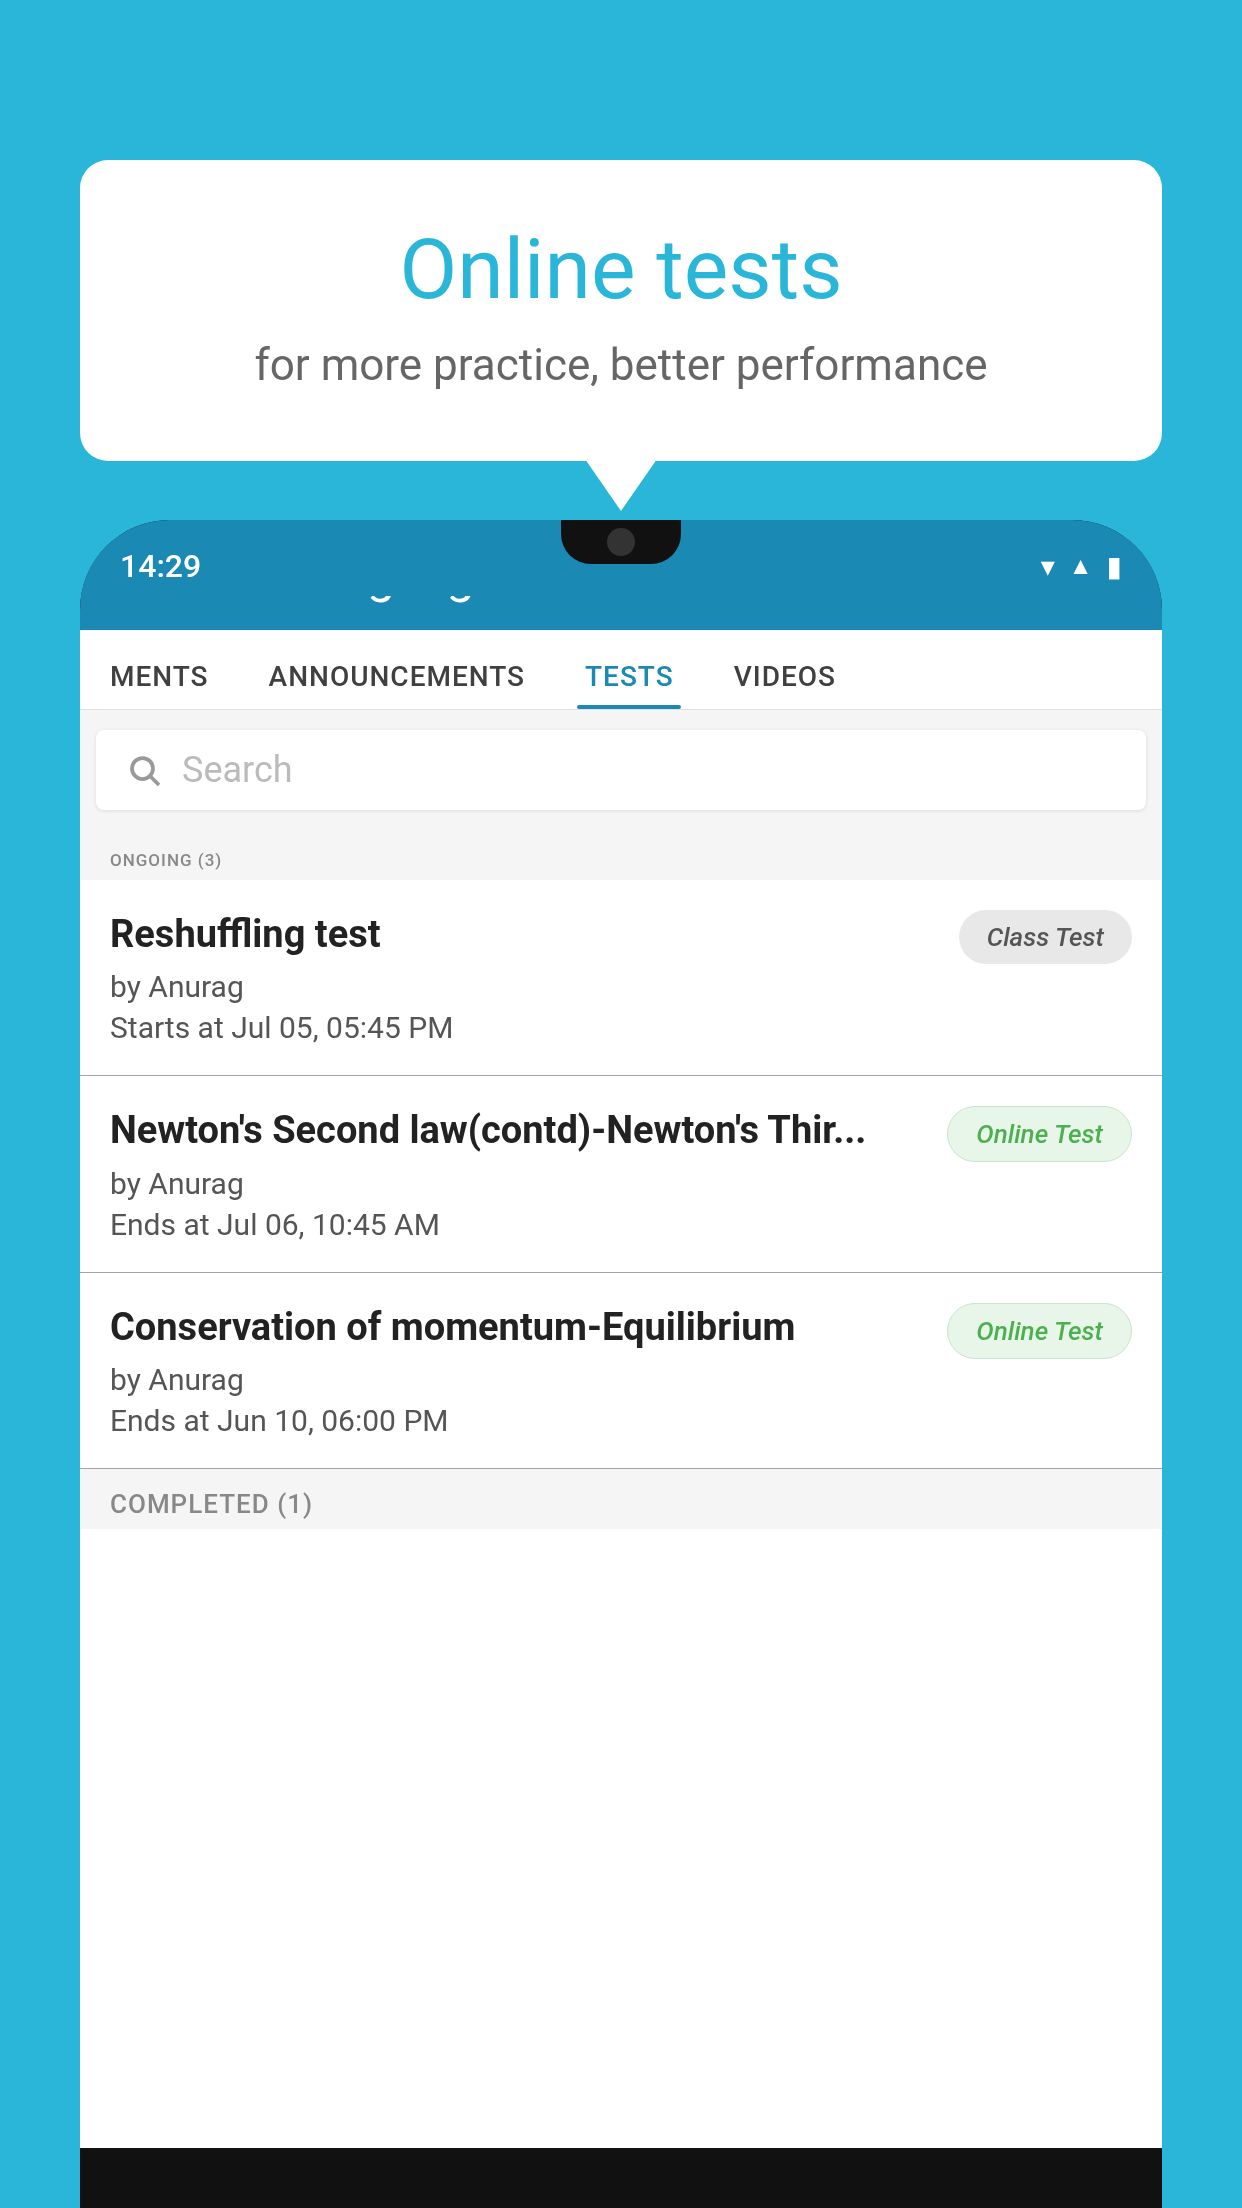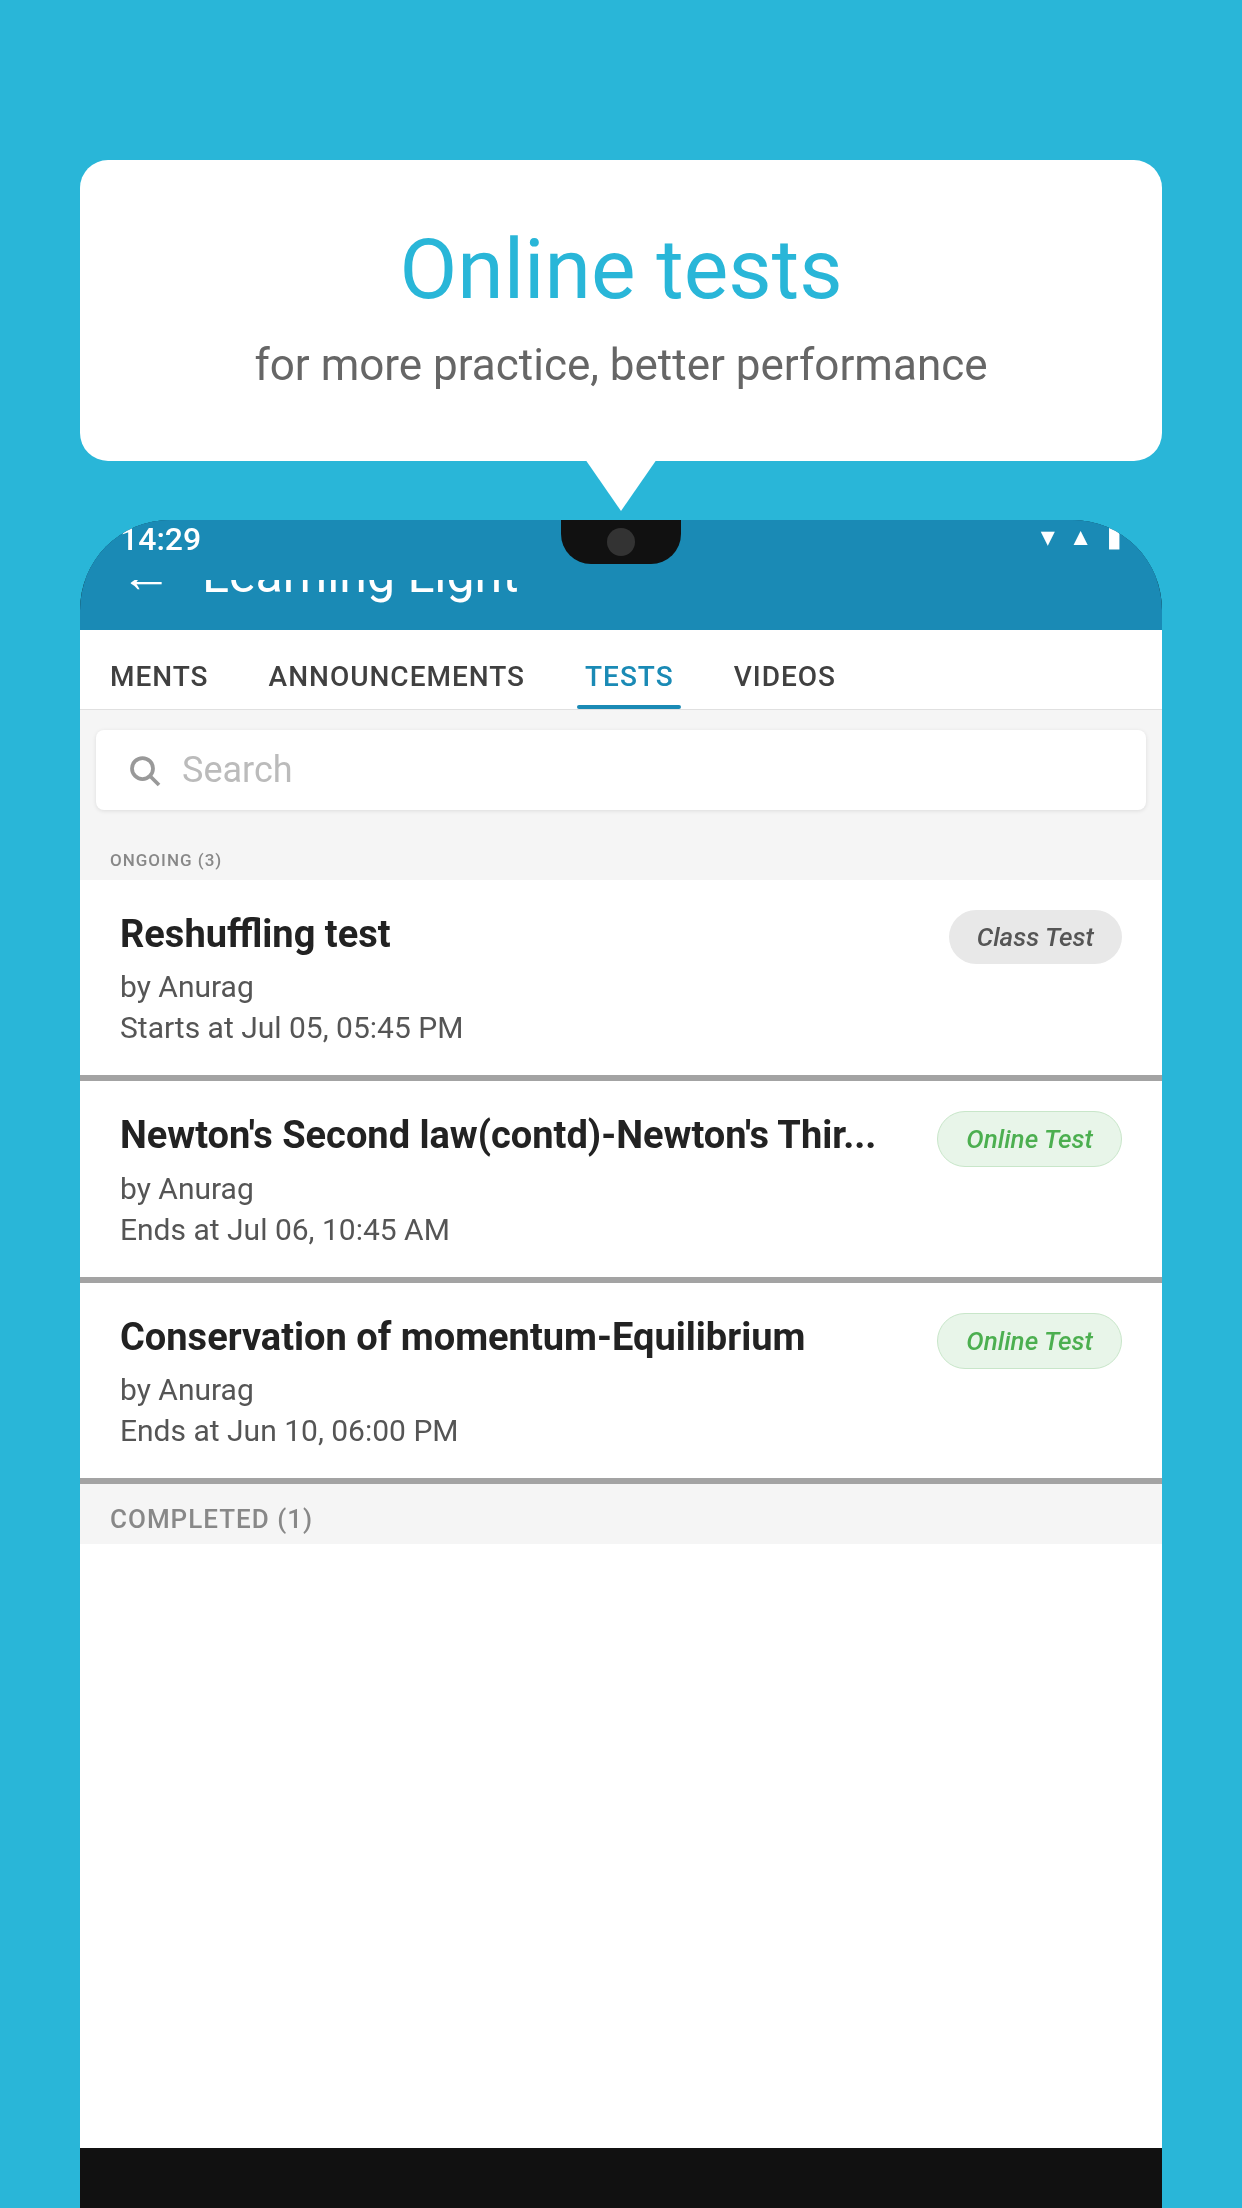--- a/index.html
+++ b/index.html
@@ -56,27 +56,27 @@
       left: 80px;
       right: 80px;
       bottom: 0;
       background: #111;
       border-radius: 90px 90px 0 0;
       overflow: hidden;
     }
 
     .status-bar {
       position: absolute;
-      top: 0;
+      top: 16px;
       left: 0;
       right: 0;
       height: 60px;
       background: #1a8ab5;
       display: flex;
-      align-items: flex-start;
+      align-items: center;
       justify-content: space-between;
       padding: 0 40px;
       z-index: 10;
     }
 
     .status-time {
       color: white;
       font-size: 32px;
       font-weight: 500;
     }
@@ -201,22 +201,22 @@
       letter-spacing: 1px;
       background: #f5f5f5;
     }
 
     
     .test-list {
       background: white;
     }
 
     .test-item {
-      padding: 30px 40px;
-      border-bottom: 6px solid #a3a3a3;
+      padding: 30px 30px;
+      border-bottom: 1px solid #a3a3a3;
       display: flex;
       align-items: flex-start;
       justify-content: space-between;
       gap: 12px;
     }
 
     .test-info {
       flex: 1;
     }
 

